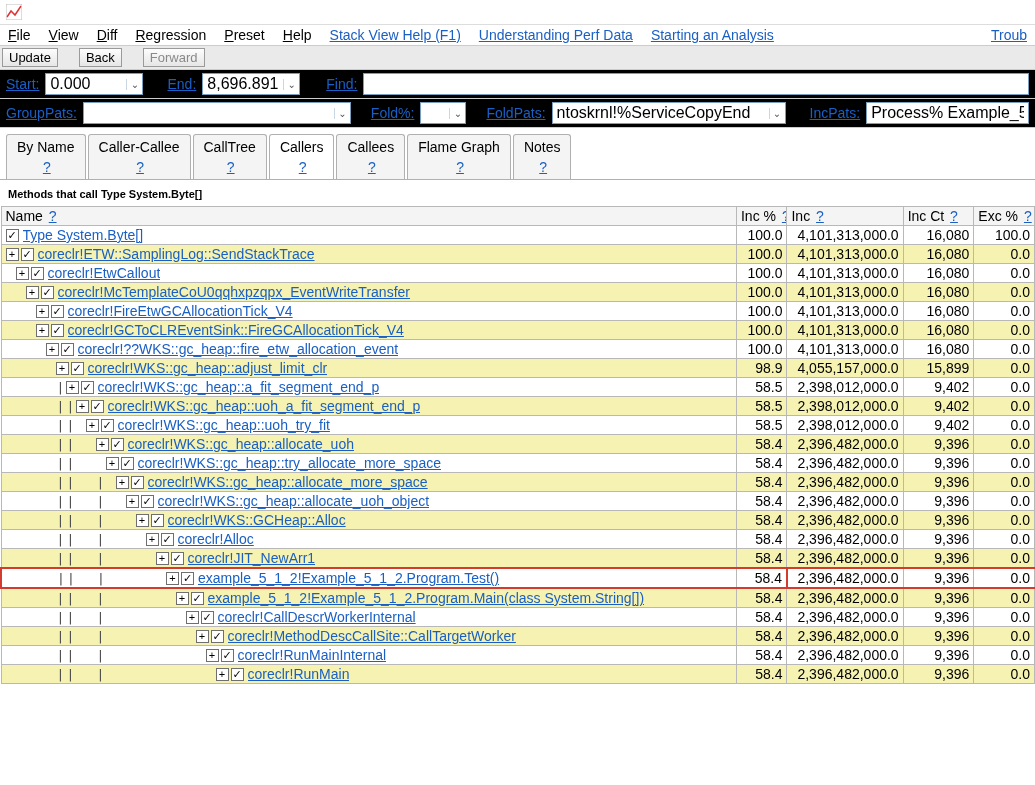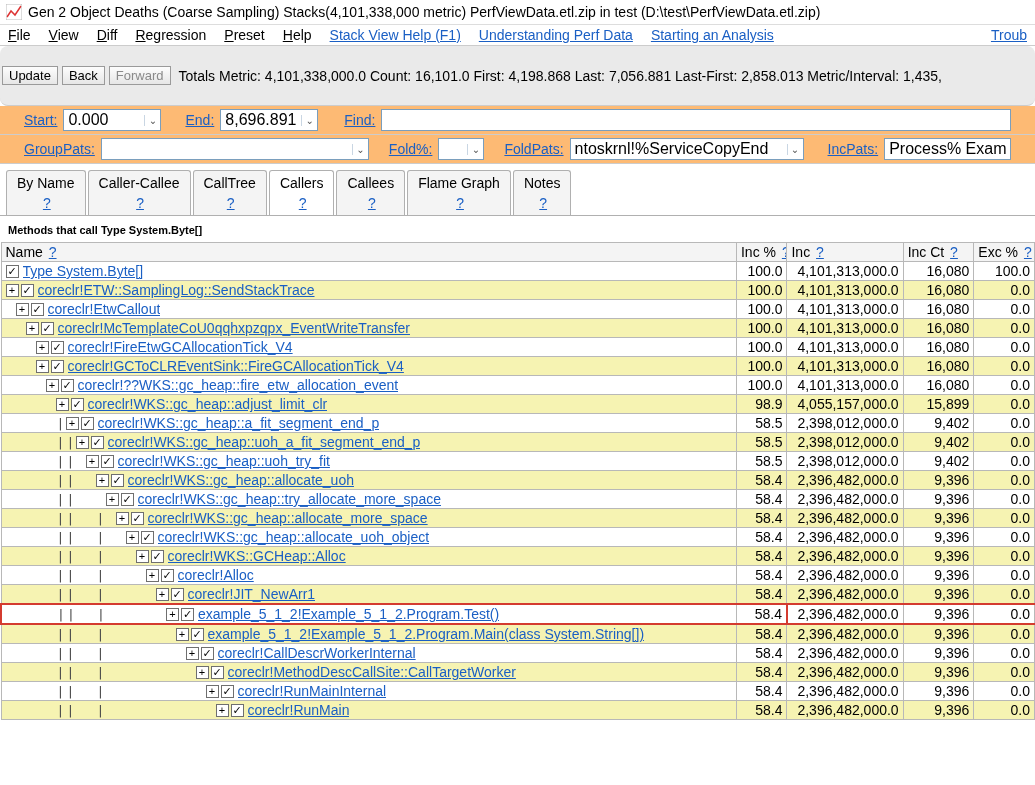--- a/index.html
+++ b/index.html
@@ -41,42 +41,41 @@
   }
   .menu-item .ul { text-decoration: underline; }
   .menu-link {
     color: #1a5fc4;
     text-decoration: underline;
     cursor: pointer;
   }
   .toolbar {
     display: flex;
     align-items: center;
-    gap: 4px;
-    padding: 20px 2px;
+    gap: 21px;
+    padding: 2px 2px;
     background: #eaeaea;
     border-bottom: 1px solid #ccc;
     white-space: nowrap;
     font-size: 14px;
-    border-radius: 8px;
   }
   .tb-btn {
     background: linear-gradient(#fdfdfd,#e6e6e6);
     border: 1px solid #9a9a9a;
     padding: 1px 6px;
     font-size: 13px;
     cursor: pointer;
   }
   .tb-btn.disabled { color: #8a8a8a; }
   .filterrow {
     display: flex;
     align-items: center;
     gap: 6px;
-    padding: 3px 24px;
-    background: #fdba74;
+    padding: 3px 6px;
+    background: #000000;
     border-bottom: 1px solid #ccc;
     font-size: 14px;
     white-space: nowrap;
   }
   .lbl-link {
     color: #1a5fc4;
     text-decoration: underline;
     cursor: pointer;
   }
   .combo {
@@ -205,41 +204,39 @@
 </head>
 <body>
 
 <div class="titlebar">
   <span class="app-icon">
     <svg width="16" height="16" viewBox="0 0 16 16">
       <polyline points="1,13 5,7 9,11 15,2" stroke="#d33" stroke-width="1.5" fill="none"></polyline>
       <rect x="0" y="0" width="16" height="16" fill="none" stroke="#bbb"></rect>
     </svg>
   </span>
-  <span>Gen 2 Object Deaths (Coarse Sampling) Stacks(4,101,338,000 metric) PerfViewData.etl.zip in test (D:\test\PerfViewData.etl.zip)</span>
 </div>
 
 <div class="menubar">
   <span class="menu-item"><span class="ul">F</span>ile</span>
   <span class="menu-item"><span class="ul">V</span>iew</span>
   <span class="menu-item"><span class="ul">D</span>iff</span>
   <span class="menu-item"><span class="ul">R</span>egression</span>
   <span class="menu-item"><span class="ul">P</span>reset</span>
   <span class="menu-item"><span class="ul">H</span>elp</span>
   <span class="menu-link">Stack View Help (F1)</span>
   <span class="menu-link">Understanding Perf Data</span>
   <span class="menu-link">Starting an Analysis</span>
   <span class="menu-link" style="margin-left:auto">Troub</span>
 </div>
 
 <div class="toolbar">
   <button class="tb-btn">Update</button>
   <button class="tb-btn">Back</button>
   <button class="tb-btn disabled">Forward</button>
-  <span style="margin-left:4px">Totals Metric: 4,101,338,000.0  Count: 16,101.0  First: 4,198.868 Last: 7,056.881  Last-First: 2,858.013  Metric/Interval: 1,435,</span>
 </div>
 
 <div class="filterrow">
   <span class="lbl-link">Start:</span>
   <span class="combo">
     <input style="width: 80px;" value="0.000">
     <span class="arrow">⌄</span>
   </span>
   <span style="width:12px"></span>
   <span class="lbl-link">End:</span>

